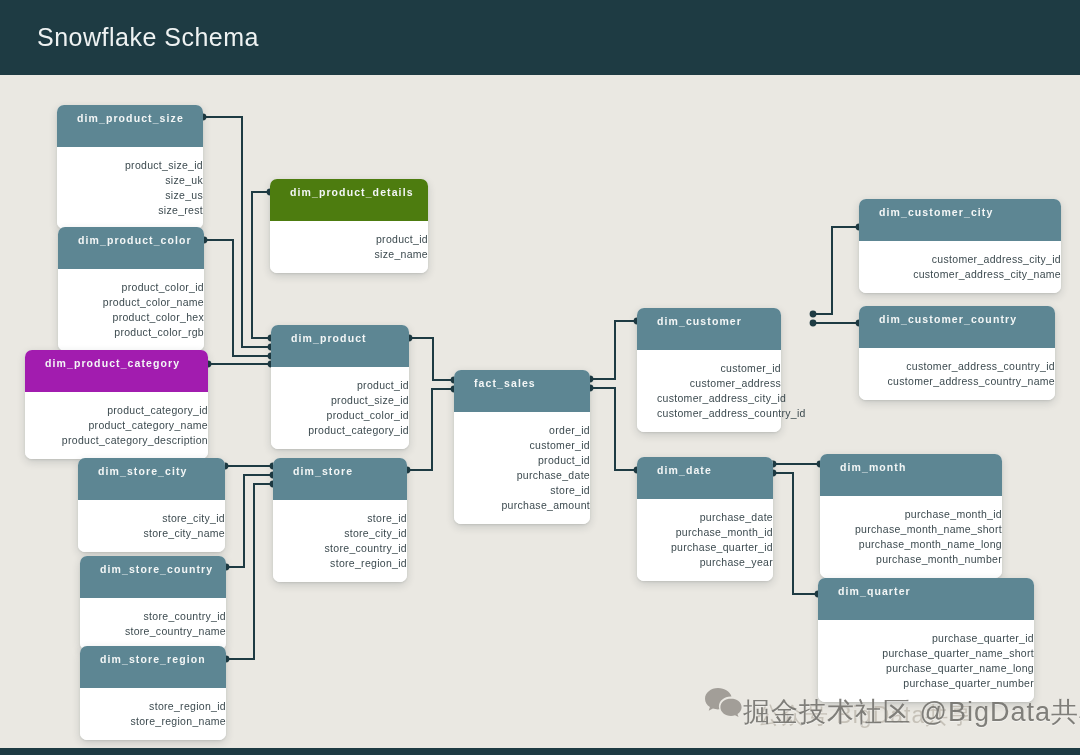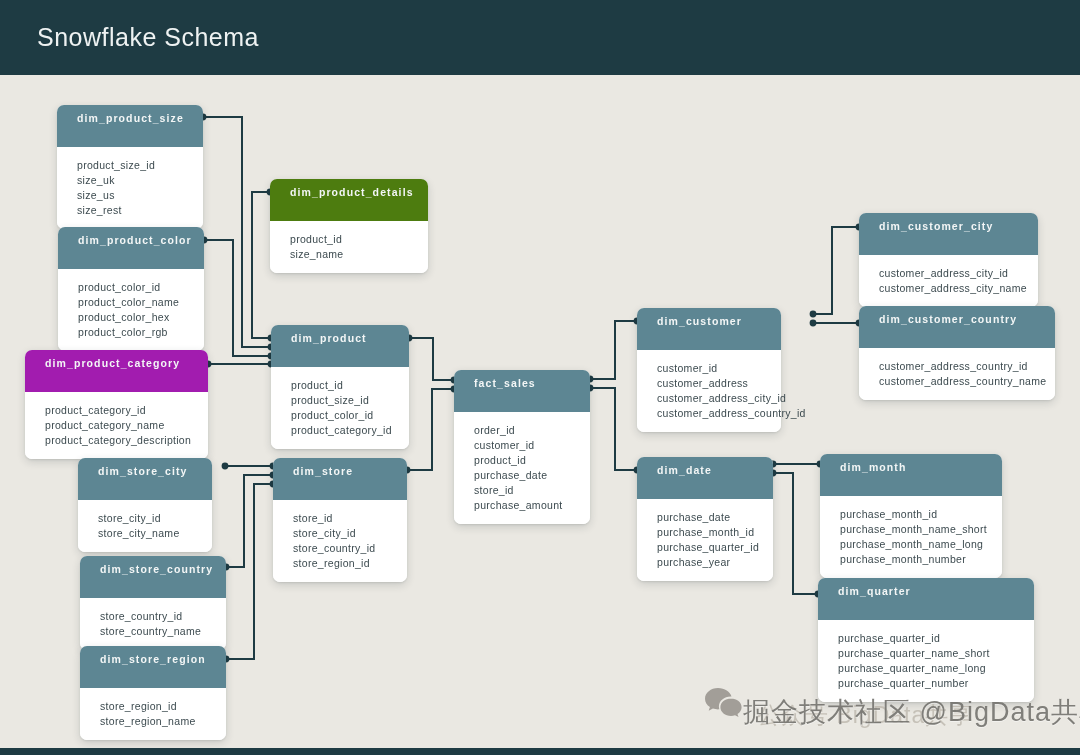--- a/index.html
+++ b/index.html
@@ -31,21 +31,21 @@
     box-shadow:0 3px 9px rgba(30,45,50,.16), 0 1px 2px rgba(30,45,50,.10);
   }
   .table-header{
     background:#5d8693;color:#f3f6f6;height:26px;
     display:flex;align-items:center;
     border-radius:7px 7px 0 0;
     font-size:10.5px;font-weight:bold;letter-spacing:1.1px;
     padding:0 14px 16px 20px;white-space:nowrap;
   }
   .table-body{
-    padding:11px 14px 11px 20px;border-radius:0 0 7px 7px;background:#fff;
+    padding:11px 0 11px 20px;border-radius:0 0 7px 7px;background:#fff;text-align:right;
   }
   .field-row{
     font-size:10.5px;line-height:15px;color:#3c4a4f;
     letter-spacing:.3px;white-space:nowrap;
   }
   
   #watermark{
     position:absolute;left:695px;top:680px;width:385px;height:55px;
     pointer-events:none;
   }
@@ -162,21 +162,21 @@
           <div class="table-header" style="background: rgb(93, 134, 147); color: rgb(243, 246, 246);">fact_sales</div>
           <div class="table-body">
             <div class="field-row">order_id</div>
             <div class="field-row">customer_id</div>
             <div class="field-row">product_id</div>
             <div class="field-row">purchase_date</div>
             <div class="field-row">store_id</div>
             <div class="field-row">purchase_amount</div>
           </div>
         </div>
-        <div class="table-node" style="left: 78px; top: 458px; width: 134px;">
+        <div class="table-node" style="left: 78px; top: 458px; width: 147px;">
           <div class="table-header" style="background: rgb(93, 134, 147); color: rgb(243, 246, 246);">dim_store_city</div>
           <div class="table-body">
             <div class="field-row">store_city_id</div>
             <div class="field-row">store_city_name</div>
           </div>
         </div>
         <div class="table-node" style="left: 273px; top: 458px; width: 134px;">
           <div class="table-header" style="background: rgb(93, 134, 147); color: rgb(243, 246, 246);">dim_store</div>
           <div class="table-body">
             <div class="field-row">store_id</div>
@@ -201,21 +201,21 @@
         </div>
         <div class="table-node" style="left: 637px; top: 308px; width: 144px;">
           <div class="table-header" style="background: rgb(93, 134, 147); color: rgb(243, 246, 246);">dim_customer</div>
           <div class="table-body">
             <div class="field-row">customer_id</div>
             <div class="field-row">customer_address</div>
             <div class="field-row">customer_address_city_id</div>
             <div class="field-row">customer_address_country_id</div>
           </div>
         </div>
-        <div class="table-node" style="left: 859px; top: 213px; width: 179px;">
+        <div class="table-node" style="left: 859px; top: 199px; width: 202px;">
           <div class="table-header" style="background: rgb(93, 134, 147); color: rgb(243, 246, 246);">dim_customer_city</div>
           <div class="table-body">
             <div class="field-row">customer_address_city_id</div>
             <div class="field-row">customer_address_city_name</div>
           </div>
         </div>
         <div class="table-node" style="left: 859px; top: 306px; width: 196px;">
           <div class="table-header" style="background: rgb(93, 134, 147); color: rgb(243, 246, 246); text-align: right;">dim_customer_country</div>
           <div class="table-body">
             <div class="field-row">customer_address_country_id</div>

